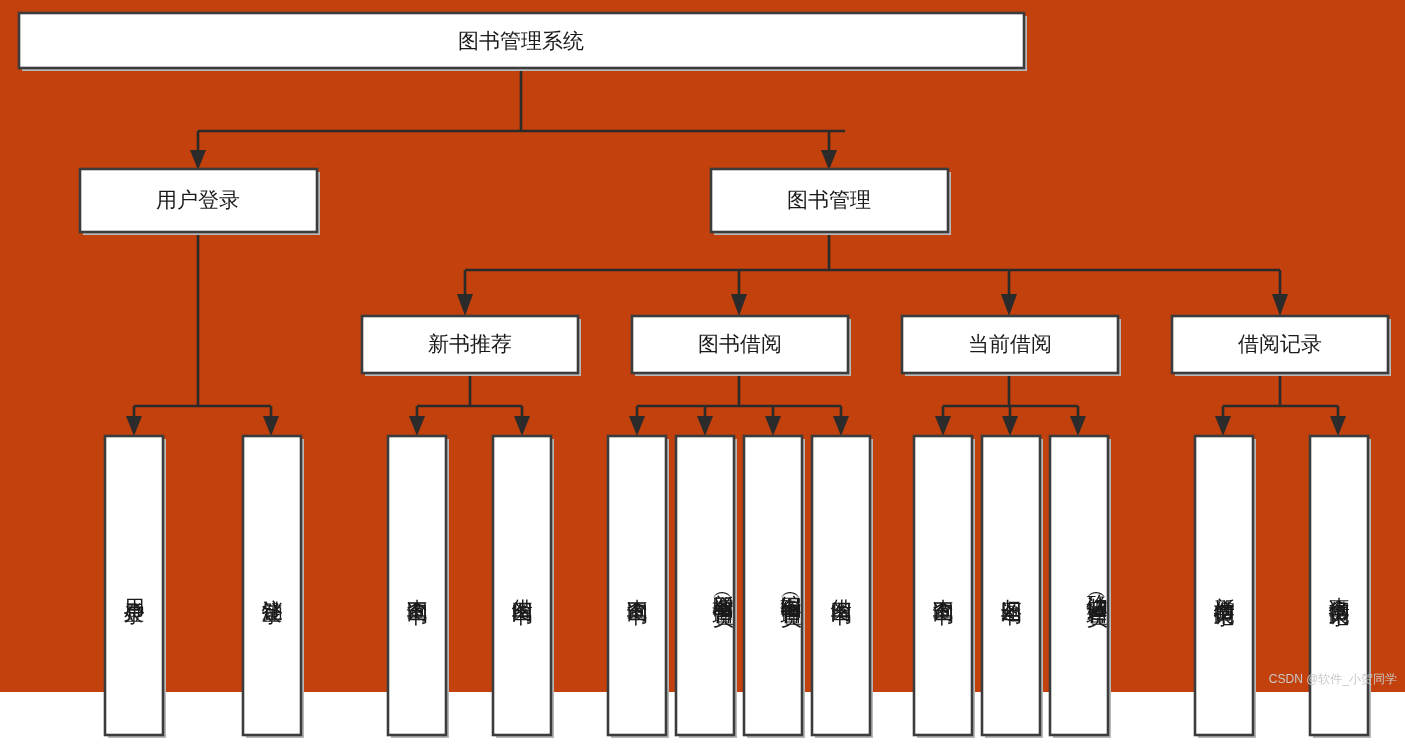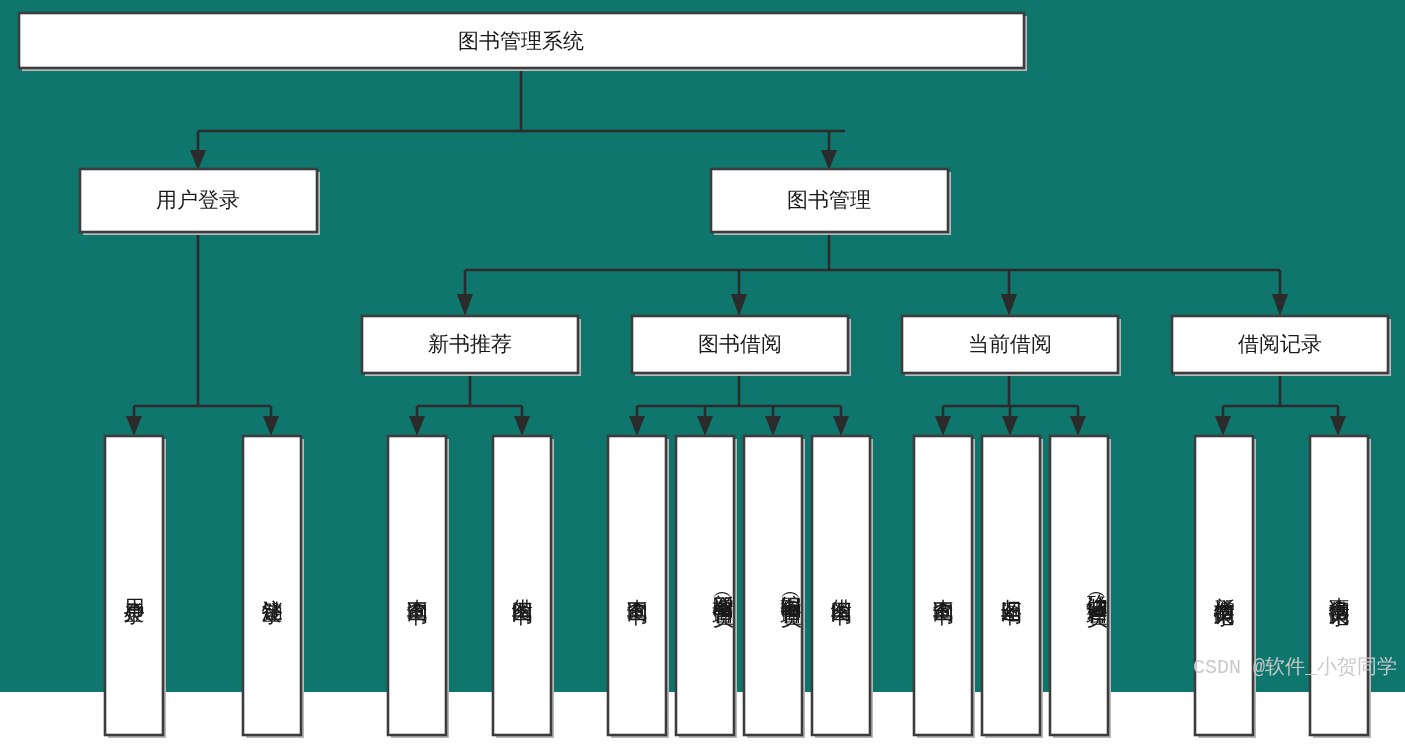--- a/index.html
+++ b/index.html
@@ -10,21 +10,21 @@
   body {
     width: 1405px;
     height: 747px;
     font-family: "Liberation Sans", "DejaVu Sans", sans-serif;
     overflow: hidden;
   }
   #diagram-root {
     position: relative;
     width: 1405px;
     height: 692px;
-    background: #0f766e;
+    background: #c2410c;
   }
   svg#flow {
     position: absolute;
     left: 0;
     top: 0;
     width: 1405px;
     height: 747px;
     display: block;
   }
   .node-rect {
@@ -65,23 +65,23 @@
     display: flex;
     align-items: center;
     justify-content: center;
     text-align: center;
     pointer-events: none;
     user-select: none;
   }
   .watermark {
     position: absolute;
     right: 8px;
-    bottom: 12px;
-    font-family: Liberation Mono, monospace;
-    font-size: 20px;
+    bottom: 4px;
+    font-family: Liberation Sans, sans-serif;
+    font-size: 12px;
     color: #c9c9c9;
     white-space: nowrap;
     user-select: none;
   }
 </style>
 </head>
 <body>
 
 <div id="diagram-root">
 

